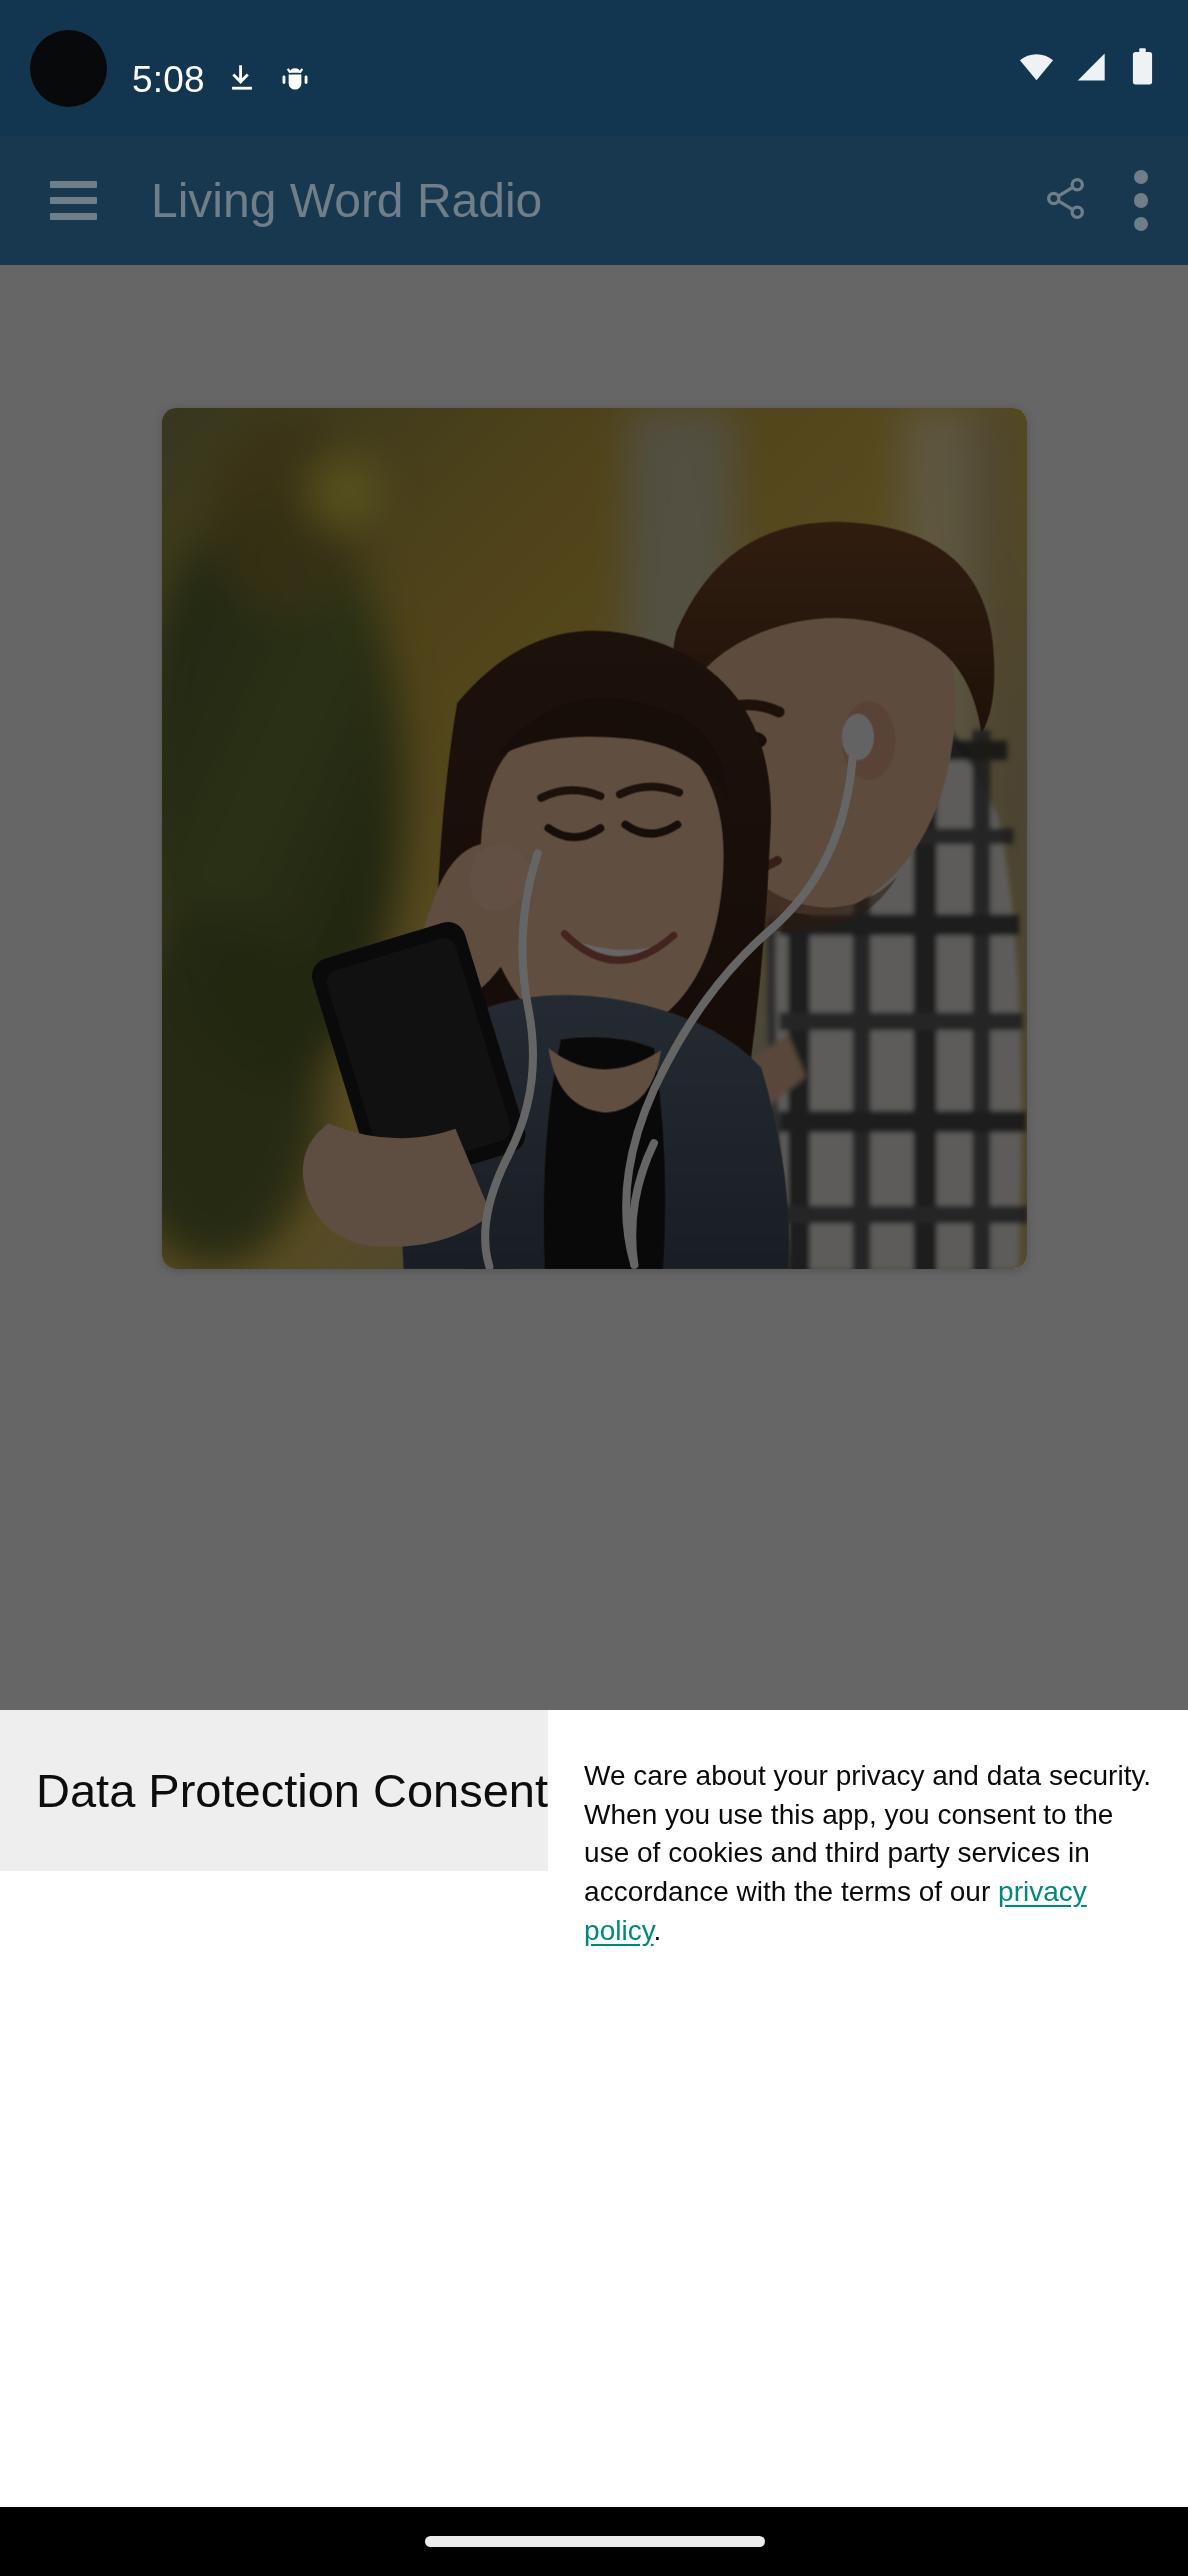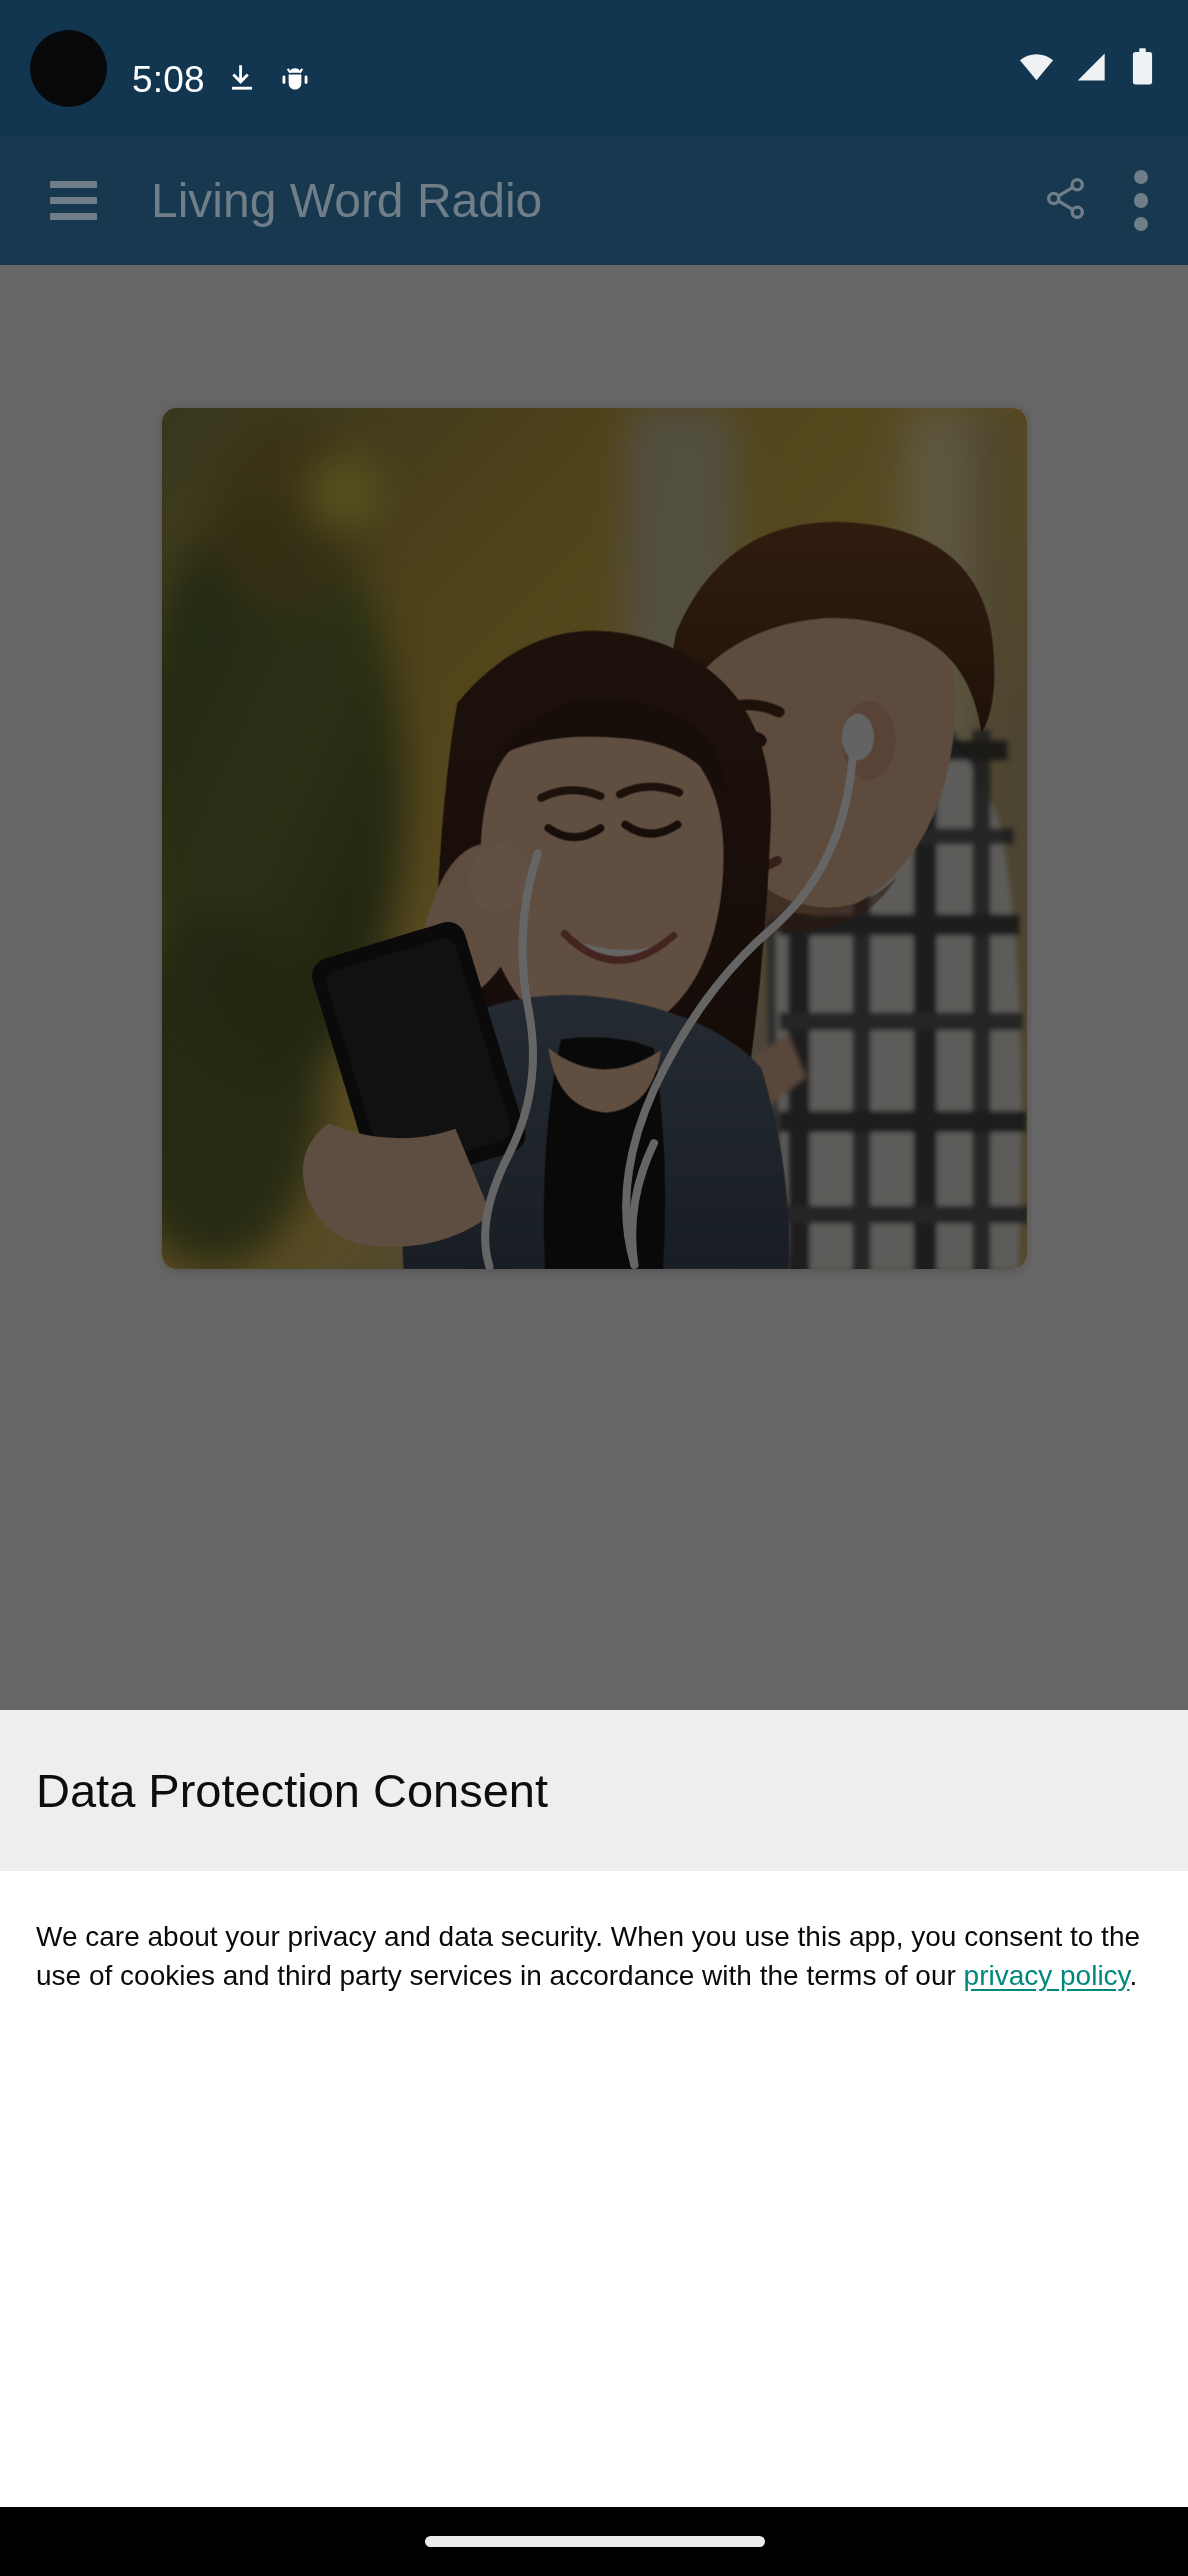--- a/index.html
+++ b/index.html
@@ -58,21 +58,21 @@
     border-radius:14.3px; overflow:hidden; z-index:3;
     box-shadow:0 1.8px 9px rgba(0,0,0,.18);
   }
   .hero-img{ position:absolute; inset:0; }
   .hero-dim{ position:absolute; inset:0; background:rgba(0,0,0,.60); }
 
   
   .dialog{
     position:absolute; left:0; top:1710px; width:1189px; height:797px;
     background:#ffffff; z-index:6;
-    display:flex; flex-direction:column;
+    display:flex; flex-direction:row;
   }
   .dialog-header{
     height:161px; background:#eeeeee; display:flex; align-items:center;
     padding-left:36px;
   }
   .dialog-title{
     font-size:47px; color:#0d0d0d; font-weight:400; line-height:1;
   }
   .dialog-body{
     flex:1; padding:47px 36px 0 36px; background:#fff;

